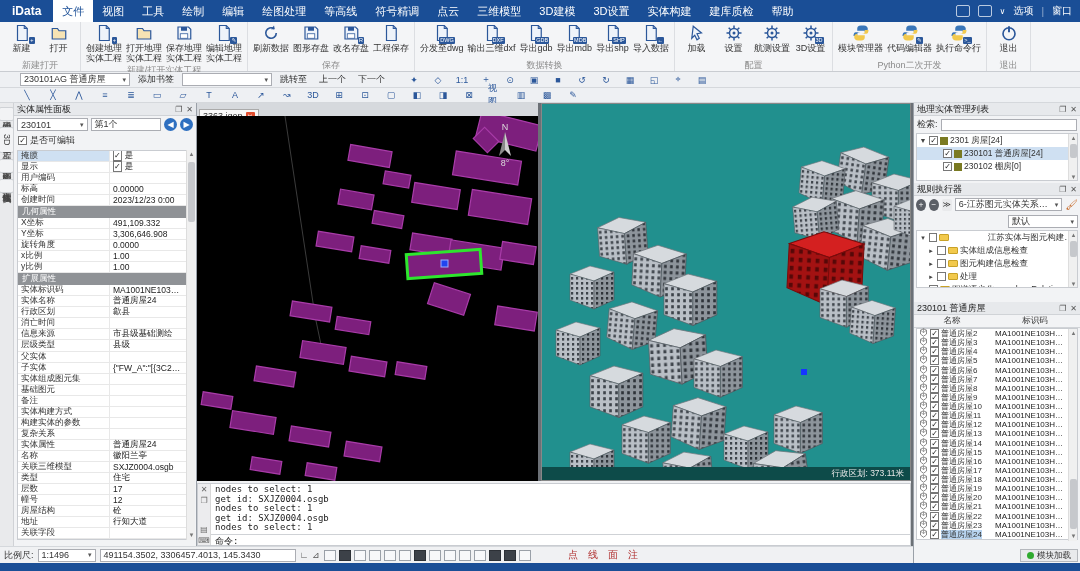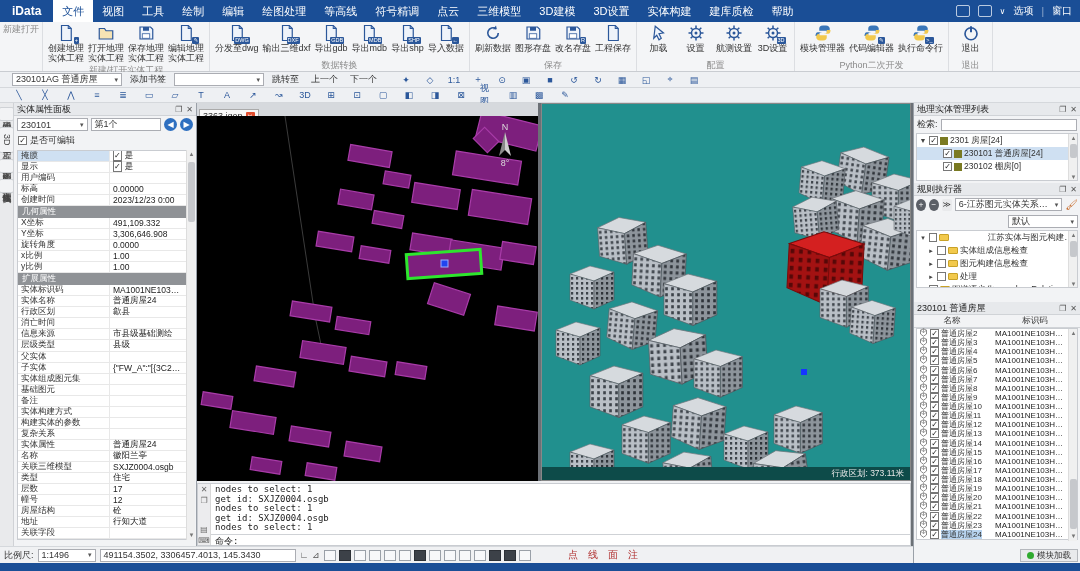--- a/index.html
+++ b/index.html
@@ -19,21 +19,21 @@
   .rgroup{display:flex;flex-direction:column;border-right:1px solid #dcdee2;padding:1px 3px 0 3px;}
   .ritems{display:flex;flex:1;align-items:flex-start;}
   .ritem{min-width:37px;padding:1px 2px;display:flex;flex-direction:column;align-items:center;gap:0;cursor:default;}
   .ritem svg{width:20px;height:18px;}
   .rlabel{font-size:9px;color:#333;text-align:center;line-height:9.5px;white-space:pre-line;}
   .rcaption{font-size:9px;color:#8a8a8a;text-align:center;height:12px;line-height:12px;}
   .ibadge{position:relative;}
   .ibadge .badge{position:absolute;right:-3px;bottom:0px;background:#2b579a;color:#fff;font-size:5.5px;
                  padding:0 1px;border-radius:1px;line-height:7px;}
   
-  .tbar{background:#eef0f3;border-bottom:1px solid #d5d8dc;display:flex;align-items:center;gap:4px;padding:0 12px;}
+  .tbar{background:#eef0f3;border-bottom:1px solid #d5d8dc;display:flex;align-items:center;gap:4px;padding:0 20px;}
   #toolbar2{left:0;top:72px;width:1080px;height:16px;}
   #toolbar3{left:0;top:88px;width:1080px;height:15px;}
   .combo{background:#fff;border:1px solid #abadb3;height:13px;display:flex;align-items:center;
          padding:0 3px;font-size:9px;gap:4px;}
   .combo .car{margin-left:auto;font-size:7px;color:#555;}
   .tbtn{font-size:9px;color:#333;padding:0 4px;}
   .tico{width:14px;height:12px;display:flex;align-items:center;justify-content:center;
         font-size:9px;color:#2b579a;}
   
   #vtabs{left:0;top:103px;width:14px;height:443px;background:#e9eaec;border-right:1px solid #d0d2d6;
@@ -198,20 +198,34 @@
       <span class="mr-ico"></span>
       <span style="font-size:8px">∨</span>
       <span>选项</span>
       <span style="opacity:.5">|</span>
       <span>窗口</span>
     </div>
   </div>
 
   <div id="ribbon" class="abs">
       <div class="rgroup">
+        <div class="ritems">
+          <div class="ritem">
+            <div class="ibadge"><svg width="20" height="18">
+                <use href="#sym-doc"></use>
+              </svg><span class="badge">+</span></div>
+            <div class="rlabel">新建</div>
+          </div>
+          <div class="ritem">
+            <div class="ibadge"><svg width="20" height="18">
+                <use href="#sym-folder"></use>
+              </svg></div>
+            <div class="rlabel">打开</div>
+          </div>
+        </div>
         <div class="rcaption">新建打开</div>
       </div>
       <div class="rgroup">
         <div class="ritems">
           <div class="ritem">
             <div class="ibadge"><svg width="20" height="18">
                 <use href="#sym-doc"></use>
               </svg><span class="badge">+</span></div>
             <div class="rlabel">创建地理
 实体工程</div>
@@ -237,20 +251,49 @@
             <div class="rlabel">编辑地理
 实体工程</div>
           </div>
         </div>
         <div class="rcaption">新建/打开实体工程</div>
       </div>
       <div class="rgroup">
         <div class="ritems">
           <div class="ritem">
             <div class="ibadge"><svg width="20" height="18">
+                <use href="#sym-refresh"></use>
+              </svg></div>
+            <div class="rlabel">刷新数据</div>
+          </div>
+          <div class="ritem">
+            <div class="ibadge"><svg width="20" height="18">
+                <use href="#sym-floppy"></use>
+              </svg></div>
+            <div class="rlabel">图形存盘</div>
+          </div>
+          <div class="ritem">
+            <div class="ibadge"><svg width="20" height="18">
+                <use href="#sym-floppy"></use>
+              </svg><span class="badge">R</span></div>
+            <div class="rlabel">改名存盘</div>
+          </div>
+          <div class="ritem">
+            <div class="ibadge"><svg width="20" height="18">
+                <use href="#sym-doc"></use>
+              </svg></div>
+            <div class="rlabel">工程保存</div>
+          </div>
+        </div>
+        <div class="rcaption">保存</div>
+      </div>
+      <div class="rgroup">
+        <div class="ritems">
+          <div class="ritem">
+            <div class="ibadge"><svg width="20" height="18">
                 <use href="#sym-doc"></use>
               </svg><span class="badge">DWG</span></div>
             <div class="rlabel">分发至dwg</div>
           </div>
           <div class="ritem">
             <div class="ibadge"><svg width="20" height="18">
                 <use href="#sym-doc"></use>
               </svg><span class="badge">DXF</span></div>
             <div class="rlabel">输出三维dxf</div>
           </div>
@@ -273,49 +316,20 @@
             <div class="rlabel">导出shp</div>
           </div>
           <div class="ritem">
             <div class="ibadge"><svg width="20" height="18">
                 <use href="#sym-doc"></use>
               </svg><span class="badge">←</span></div>
             <div class="rlabel">导入数据</div>
           </div>
         </div>
         <div class="rcaption">数据转换</div>
-      </div>
-      <div class="rgroup">
-        <div class="ritems">
-          <div class="ritem">
-            <div class="ibadge"><svg width="20" height="18">
-                <use href="#sym-refresh"></use>
-              </svg></div>
-            <div class="rlabel">刷新数据</div>
-          </div>
-          <div class="ritem">
-            <div class="ibadge"><svg width="20" height="18">
-                <use href="#sym-floppy"></use>
-              </svg></div>
-            <div class="rlabel">图形存盘</div>
-          </div>
-          <div class="ritem">
-            <div class="ibadge"><svg width="20" height="18">
-                <use href="#sym-floppy"></use>
-              </svg><span class="badge">R</span></div>
-            <div class="rlabel">改名存盘</div>
-          </div>
-          <div class="ritem">
-            <div class="ibadge"><svg width="20" height="18">
-                <use href="#sym-doc"></use>
-              </svg></div>
-            <div class="rlabel">工程保存</div>
-          </div>
-        </div>
-        <div class="rcaption">保存</div>
       </div>
       <div class="rgroup">
         <div class="ritems">
           <div class="ritem">
             <div class="ibadge"><svg width="20" height="18">
                 <use href="#sym-cursor"></use>
               </svg></div>
             <div class="rlabel">加载</div>
           </div>
           <div class="ritem">

